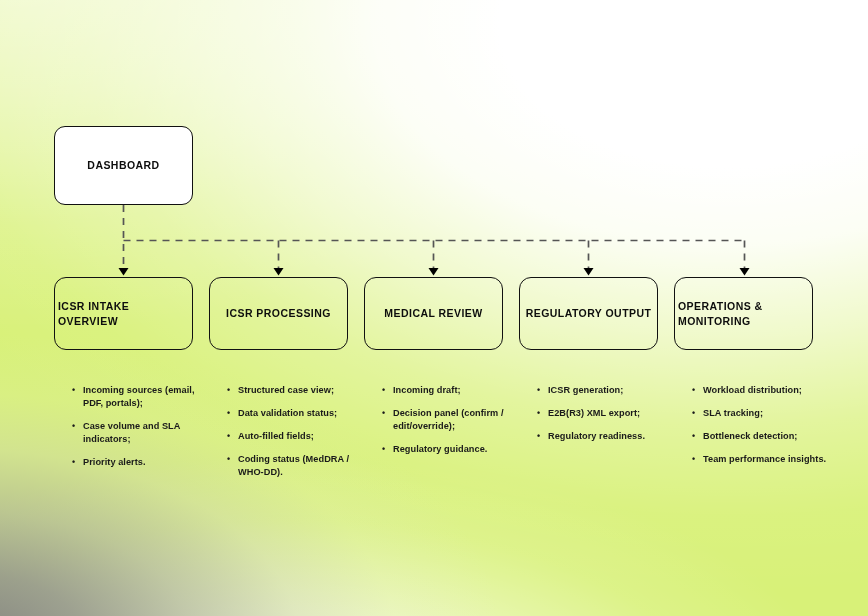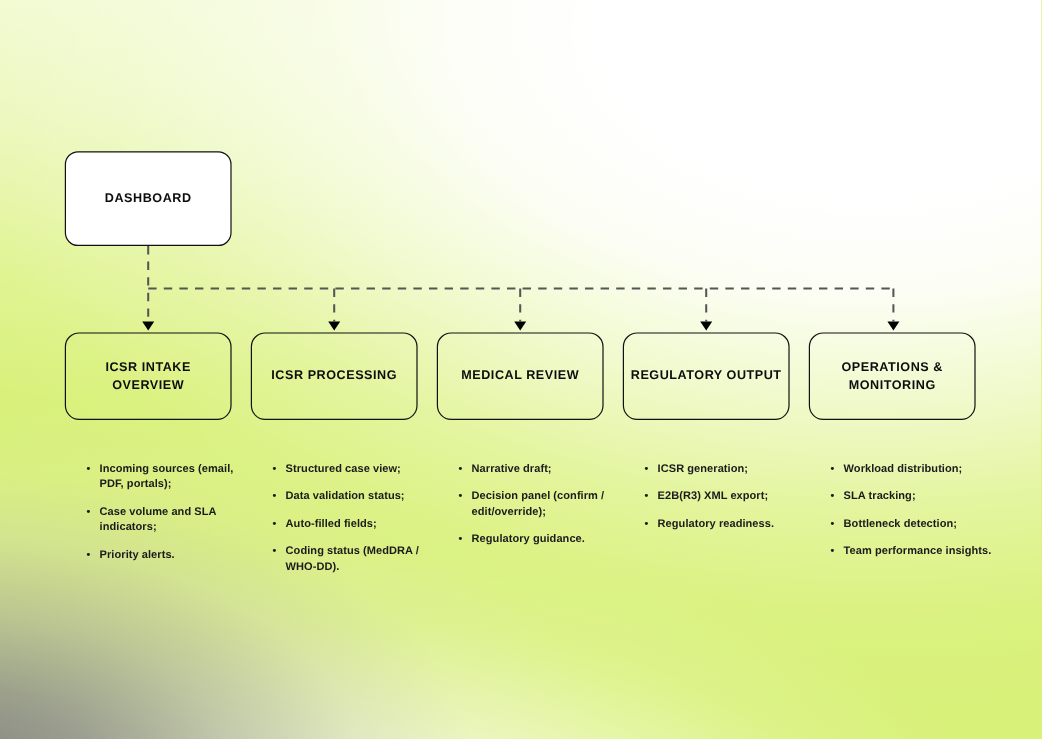--- a/index.html
+++ b/index.html
@@ -81,21 +81,20 @@
 
   
   .node {
     position: absolute;
     box-sizing: border-box;
     border: 1.6px solid #111111;
     border-radius: 12px;
     display: flex;
     align-items: center;
     justify-content: center;
-    text-align: center;
     padding: 6px 3px;
   }
   .node-title {
     font-size: 10.5px;
     font-weight: bold;
     letter-spacing: 0.45px;
     line-height: 1.35;
     color: #0d0d0d;
   }
 
@@ -214,21 +213,21 @@
   </ul>
 
   <ul class="bullet-list" id="list-icsr-processing">
     <li>Structured case view;</li>
     <li>Data validation status;</li>
     <li>Auto-filled fields;</li>
     <li>Coding status (MedDRA / WHO-DD).</li>
   </ul>
 
   <ul class="bullet-list" id="list-medical-review">
-    <li>Narrative draft;</li>
+    <li>Incoming draft;</li>
     <li>Decision panel (confirm / edit/override);</li>
     <li>Regulatory guidance.</li>
   </ul>
 
   <ul class="bullet-list" id="list-regulatory-output">
     <li>ICSR generation;</li>
     <li>E2B(R3) XML export;</li>
     <li>Regulatory readiness.</li>
   </ul>
 

